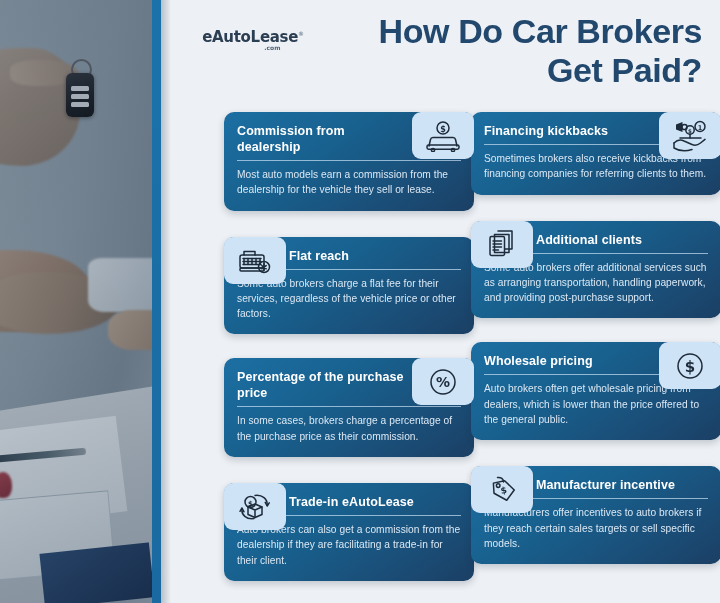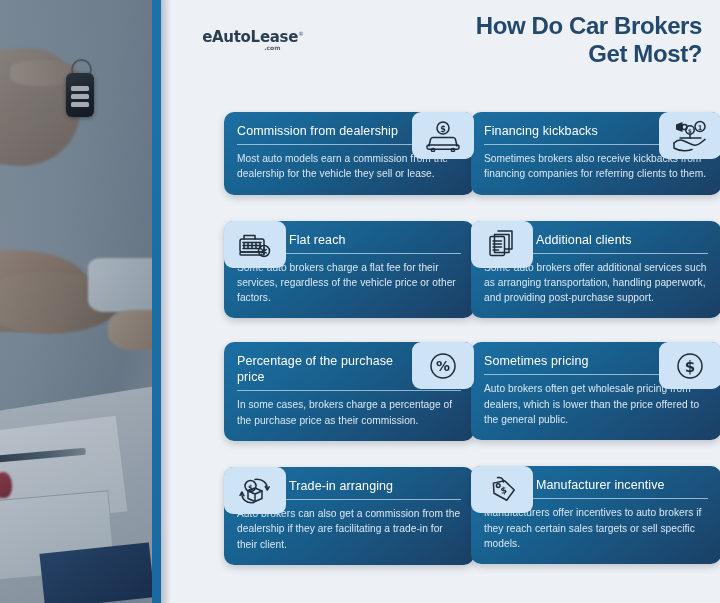--- a/index.html
+++ b/index.html
@@ -119,21 +119,21 @@
     font-size:15px;font-weight:700;letter-spacing:-.3px;
     color:#2b3e52;white-space:nowrap;position:relative;
   }
   .logo-dot{
     position:absolute;left:62px;top:16px;font-size:6px;font-weight:700;color:#516476;
     font-family:"DejaVu Sans", sans-serif;letter-spacing:0;
   }
   .logo-tm{font-size:6px;vertical-align:super;color:#7a8b9b;}
   .title{
     position:absolute;right:18px;top:12px;width:400px;text-align:right;
-    font-size:24px;line-height:1.16;font-weight:700;letter-spacing:-.4px;
+    font-size:34px;line-height:1.16;font-weight:700;letter-spacing:-.4px;
     color:#22486e;
     font-family:"Liberation Sans", sans-serif;
   }
   .title .l2{display:block;}
 
   
   .grid{position:absolute;left:171px;top:88px;width:549px;height:515px;}
   .col{position:absolute;top:0;width:250px;}
   .col-left{left:53px;}
   .col-right{left:300px;}
@@ -154,21 +154,21 @@
     position:relative;margin-top:24px;
     background:linear-gradient(145deg,#1c6fa3 0%,#18618f 38%,#1a4f79 72%,#1b3f64 100%);
     border-radius:10px;
     padding:11px 13px 13px 13px;
     color:#ffffff;
     box-shadow:0 3px 7px rgba(30,50,75,.22);
     z-index:2;
   }
   .card.shift-down{margin-top:26px;}
   .card-head{
-    font-size:12.5px;line-height:1.28;font-weight:400;letter-spacing:.1px;
+    font-size:12.5px;line-height:1.28;font-weight:700;letter-spacing:.1px;
     color:#ffffff;padding-bottom:5px;
   }
   .card-head.indent-r{padding-right:56px;}
   .card-head.indent-l{padding-left:52px;}
   .rule{height:1px;background:rgba(190,216,238,.75);margin:0 0 6px 0;}
   .card-body{
     font-size:10.2px;line-height:1.50;color:#dbe8f4;letter-spacing:.05px;
   }
 
   
@@ -208,21 +208,21 @@
 
   <div class="header">
     <div class="logo">
       <span class="logo-text">
         <span>eAutoLease</span><span class="logo-tm">®</span>
         <span class="logo-dot">.com</span>
       </span>
     </div>
     <div class="title">
       <span>How Do Car Brokers</span>
-      <span class="l2">Get Most?</span>
+      <span class="l2">Get Paid?</span>
     </div>
   </div>
 
   <div class="grid">
 
     <div class="col col-left">
 
       <div class="card-wrap">
         <div class="badge right">
           <svg width="42" height="32" viewBox="0 0 42 32">
@@ -281,21 +281,21 @@
             <text class="ic-t" x="13.5" y="15.5" font-size="7" text-anchor="middle">$</text>
             <path class="ic" d="M18 5.5 C25 4.5 31 9 30 15.5"></path>
             <path class="ic" d="M28.2 12.3 L30.2 16 L32.2 12.8"></path>
             <path class="ic" d="M17 28.5 C9.5 29.5 4 25 5 18.5"></path>
             <path class="ic" d="M7 21.8 L5 18 L3 21.3"></path>
             <path class="ic" d="M11 17 L18 14 L25 17 L25 24.5 L18 27.5 L11 24.5 Z"></path>
             <path class="ic" d="M11 17 L18 20 L25 17M18 20 L18 27.5"></path>
           </svg>
         </div>
         <div class="card shift-down">
-          <div class="card-head indent-l">Trade-in arranging</div>
+          <div class="card-head indent-l">Trade-in eAutoLease</div>
           <div class="rule"></div>
           <div class="card-body">Auto brokers can also get a commission from the dealership if they are facilitating a trade-in for their client.</div>
         </div>
       </div>
 
     </div>
 
     <div class="col col-right">
 
       <div class="card-wrap">
@@ -337,21 +337,21 @@
       </div>
 
       <div class="card-wrap">
         <div class="badge right">
           <svg width="34" height="34" viewBox="0 0 34 34">
             <circle class="ic" cx="17" cy="17" r="12"></circle>
             <text class="ic-t" x="17" y="22.5" font-size="15" text-anchor="middle">$</text>
           </svg>
         </div>
         <div class="card">
-          <div class="card-head indent-r">Sometimes pricing</div>
+          <div class="card-head indent-r">Wholesale pricing</div>
           <div class="rule"></div>
           <div class="card-body">Auto brokers often get wholesale pricing from dealers, which is lower than the price offered to the general public.</div>
         </div>
       </div>
 
       <div class="card-wrap">
         <div class="badge left">
           <svg width="34" height="34" viewBox="0 0 34 34">
             <path class="ic" d="M12.5 4.5 C16 4 18.5 6 18.5 9"></path>
             <path class="ic" d="M10 8.5 L21.5 8.5 L29 19.5 L19.5 28 L8.5 18.5 Z" transform="rotate(-12 17 17)"></path>

